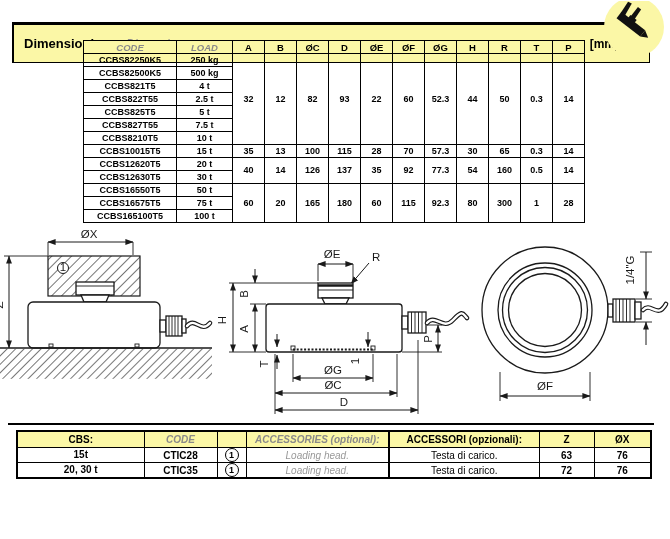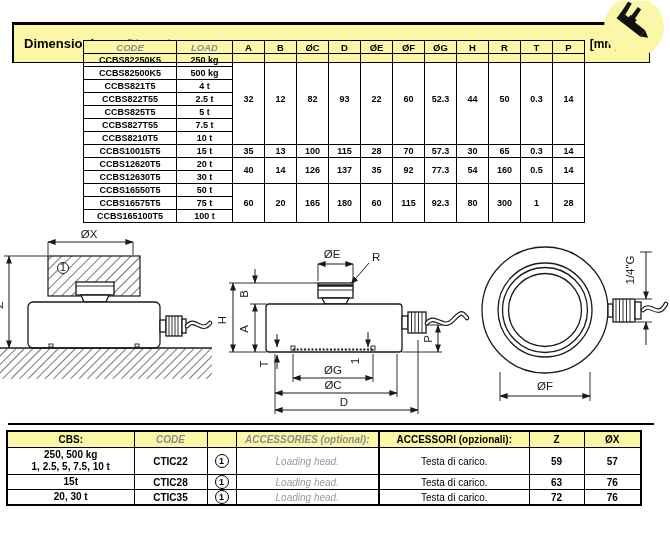--- a/index.html
+++ b/index.html
@@ -21,21 +21,21 @@
   table.main{position:absolute;left:83px;top:40px;border-collapse:collapse;table-layout:fixed;}
   .main th,.main td{
     border:1px solid #000;font-size:9px;font-weight:bold;text-align:center;
     padding:0;height:12px;line-height:11px;color:#000;white-space:nowrap;overflow:hidden;
   }
   .main thead th{background:#FBF7A6;font-size:9.5px;}
   .main th.gray{color:#8a8a8a;font-style:italic;}
   
   .rule{position:absolute;left:8px;top:423px;width:646px;height:0;border-top:2px solid #000;}
   
-  table.acc{position:absolute;left:6px;top:430px;border-collapse:collapse;table-layout:fixed;border:2px solid #000;}
+  table.acc{position:absolute;left:16px;top:430px;border-collapse:collapse;table-layout:fixed;border:2px solid #000;}
   .acc th,.acc td{border:1px solid #000;padding:0 2px;text-align:center;vertical-align:middle;
     font-size:10px;color:#000;white-space:nowrap;overflow:hidden;}
   .acc thead th{background:#FBF7A6;height:15px;font-weight:bold;}
   .acc th.gray{color:#8a8a8a;font-style:italic;}
   .acc td{height:14px;}
   .acc tr.tall td{height:26px;}
   .acc td.b{font-weight:bold;}
   .acc td.acc-en{color:#999;font-style:italic;}
   .acc td.bl,.acc th.bl{border-left:2px solid #000;margin-left:36px;}
   .acc .pre{white-space:pre-line;line-height:12px;}
@@ -361,30 +361,20 @@
       <th>CBS:</th>
       <th class="gray">CODE</th>
       <th></th>
       <th class="gray">ACCESSORIES (optional):</th>
       <th class="bl">ACCESSORI (opzionali):</th>
       <th>Z</th>
       <th>ØX</th>
     </tr>
   </thead>
   <tbody id="acc-tbody">
-      <tr class="tall">
-        <td class="b pre">250, 500 kg
-1, 2.5, 5, 7.5, 10 t</td>
-        <td class="b">CTIC22</td>
-        <td><span class="circ">1</span></td>
-        <td class="acc-en">Loading head.</td>
-        <td class="bl">Testa di carico.</td>
-        <td class="b">59</td>
-        <td class="b">57</td>
-      </tr>
       <tr>
         <td class="b pre">15t</td>
         <td class="b">CTIC28</td>
         <td><span class="circ">1</span></td>
         <td class="acc-en">Loading head.</td>
         <td class="bl">Testa di carico.</td>
         <td class="b">63</td>
         <td class="b">76</td>
       </tr>
       <tr>

